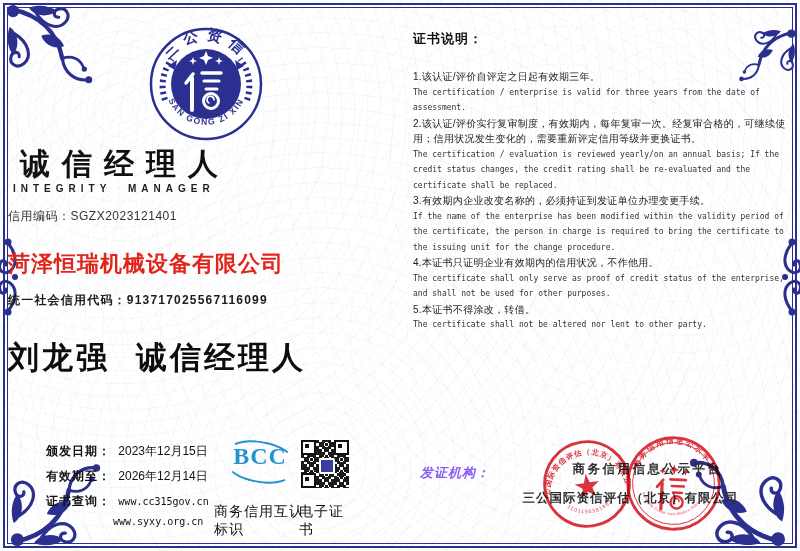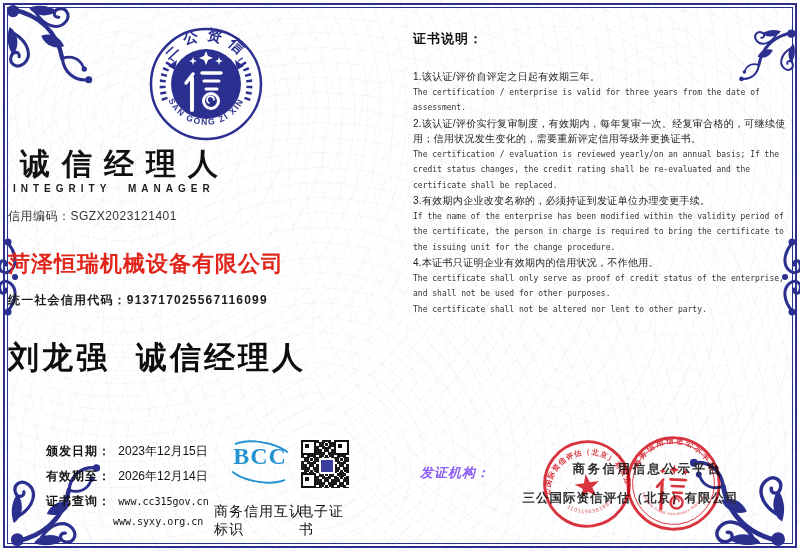--- a/index.html
+++ b/index.html
@@ -231,20 +231,21 @@
     </div>
     <div class="item">
       <p class="cn">3.有效期内企业改变名称的，必须持证到发证单位办理变更手续。</p>
       <p class="en">If the name of the enterprise has been modified within the validity period of the certificate, the person in charge is required to bring the certificate to the issuing unit for the change procedure.</p>
     </div>
     <div class="item">
       <p class="cn">4.本证书只证明企业有效期内的信用状况，不作他用。</p>
       <p class="en">The certificate shall only serve as proof of credit status of the enterprise, and shall not be used for other purposes.</p>
     </div>
     <div class="item">
+      <p class="cn">5.本证书不得涂改，转借。</p>
       <p class="en">The certificate shall not be altered nor lent to other party.</p>
     </div>
   </div>
 
   <div class="issuer-label">发证机构：</div>
   <div class="issuer-line1">商务信用信息公示平台</div>
   <div class="issuer-line2">三公国际资信评估（北京）有限公司</div>
 
   <svg class="seal left-seal" viewBox="0 0 100 100">
     <defs>

